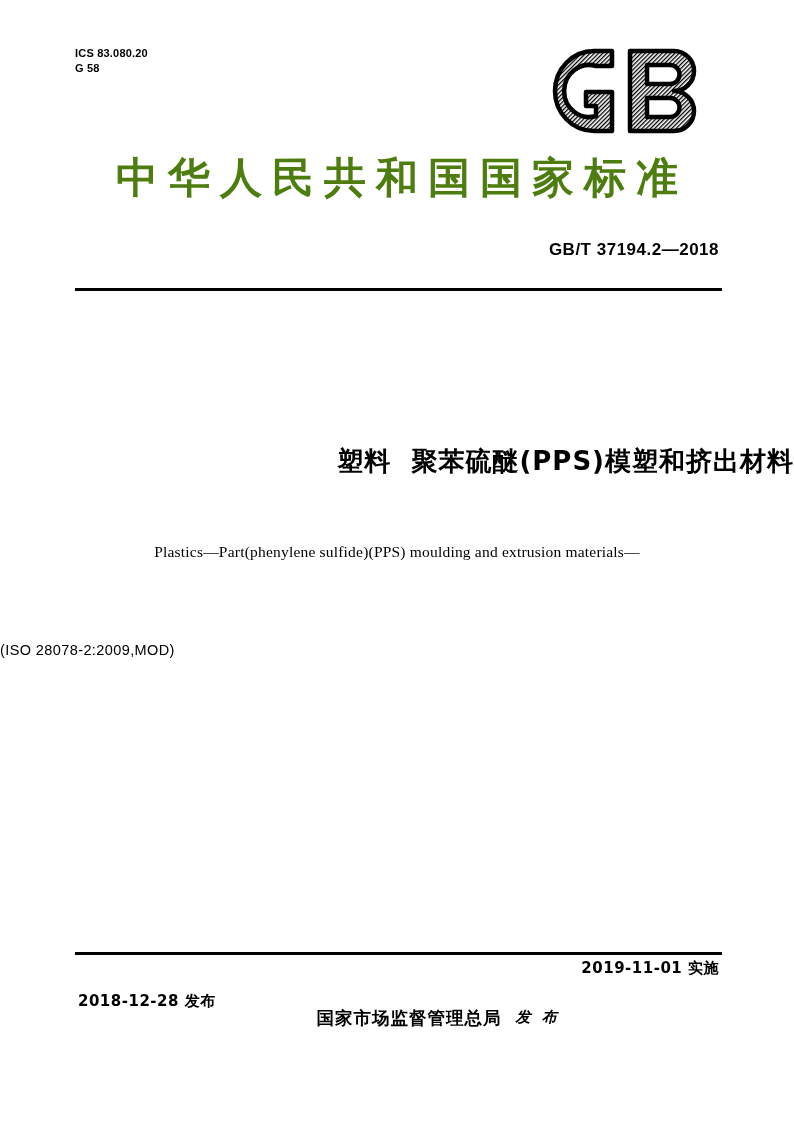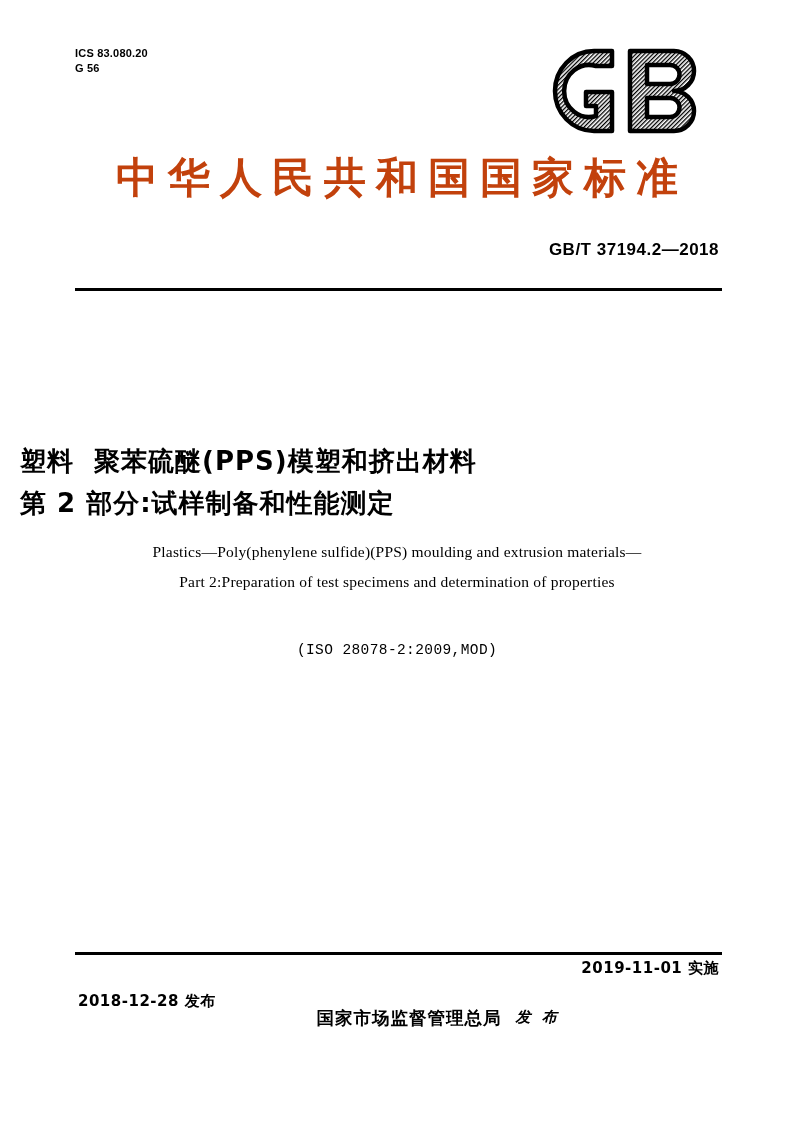--- a/index.html
+++ b/index.html
@@ -51,21 +51,21 @@
     position: absolute;
     left: 0;
     right: 0;
     top: 150px;
     text-align: center;
     font-family: "DejaVu Sans", sans-serif;
     font-weight: bold;
     font-size: 42px;
     letter-spacing: 10px;
     text-indent: 10px;
-    color: #c2410c;
+    color: #4d7c0f;
   }
 
   
   .std-number {
     position: absolute;
     right: 75px;
     top: 240px;
     font-family: "Liberation Sans", sans-serif;
     font-weight: bold;
     font-size: 17px;
@@ -88,27 +88,26 @@
     top: 952px;
     height: 3px;
     background: #000;
   }
 
   
   .doc-title {
     position: absolute;
     left: 0; right: 0;
     top: 440px;
-    text-align: left;
+    text-align: right;
     font-family: "DejaVu Sans", sans-serif;
     font-weight: bold;
     font-size: 26px;
     line-height: 42px;
     letter-spacing: 1px;
-    padding-left: 20px;
   }
   .doc-title .line1 { white-space: pre; }
   .doc-title .line2 { white-space: pre; }
 
   
   .doc-title-en {
     position: absolute;
     left: 0; right: 0;
     top: 537px;
     text-align: center;
@@ -116,22 +115,21 @@
     font-size: 15.5px;
     line-height: 30px;
     letter-spacing: 0.2px;
   }
 
   
   .iso-ref {
     position: absolute;
     left: 0; right: 0;
     top: 642px;
-    text-align: center;
-    font-family: Liberation Mono, monospace;
+    font-family: Liberation Sans, sans-serif;
     font-size: 14.5px;
     letter-spacing: 0.4px;
   }
 
   
   .date-issue {
     position: absolute;
     left: 78px;
     top: 992px;
     font-family: "DejaVu Sans", sans-serif;
@@ -182,21 +180,21 @@
     font-style: italic;
   }
 </style>
 </head>
 <body>
 
 <div class="page">
 
   <div class="ics-block">
     <div>ICS 83.080.20</div>
-    <div>G 56</div>
+    <div>G 58</div>
   </div>
 
   <div class="gb-logo">
     <svg width="170" height="86" viewBox="0 0 170 86" xmlns="http://www.w3.org/2000/svg">
       <defs>
         <pattern id="hatch" width="3" height="3" patternUnits="userSpaceOnUse" patternTransform="rotate(45)">
           <rect width="3" height="3" fill="#ffffff"></rect>
           <rect width="1.3" height="3" fill="#000000"></rect>
         </pattern>
       </defs>
@@ -230,26 +228,24 @@
   </div>
 
   <div class="national-title">中华人民共和国国家标准</div>
 
   <div class="std-number">GB/T 37194.2—2018</div>
 
   <div class="rule-top"></div>
 
   <div class="doc-title">
     <div class="line1">塑料  聚苯硫醚(PPS)模塑和挤出材料</div>
-    <div class="line2">第 2 部分:试样制备和性能测定</div>
   </div>
 
   <div class="doc-title-en">
-    <div>Plastics—Poly(phenylene sulfide)(PPS) moulding and extrusion materials—</div>
-    <div>Part 2:Preparation of test specimens and determination of properties</div>
+    <div>Plastics—Part(phenylene sulfide)(PPS) moulding and extrusion materials—</div>
   </div>
 
   <div class="iso-ref">(ISO 28078-2:2009,MOD)</div>
 
   <div class="rule-bottom"></div>
 
   <div class="date-issue">2018-12-28 发布</div>
   <div class="date-impl">2019-11-01 实施</div>
 
   <div class="publisher">

